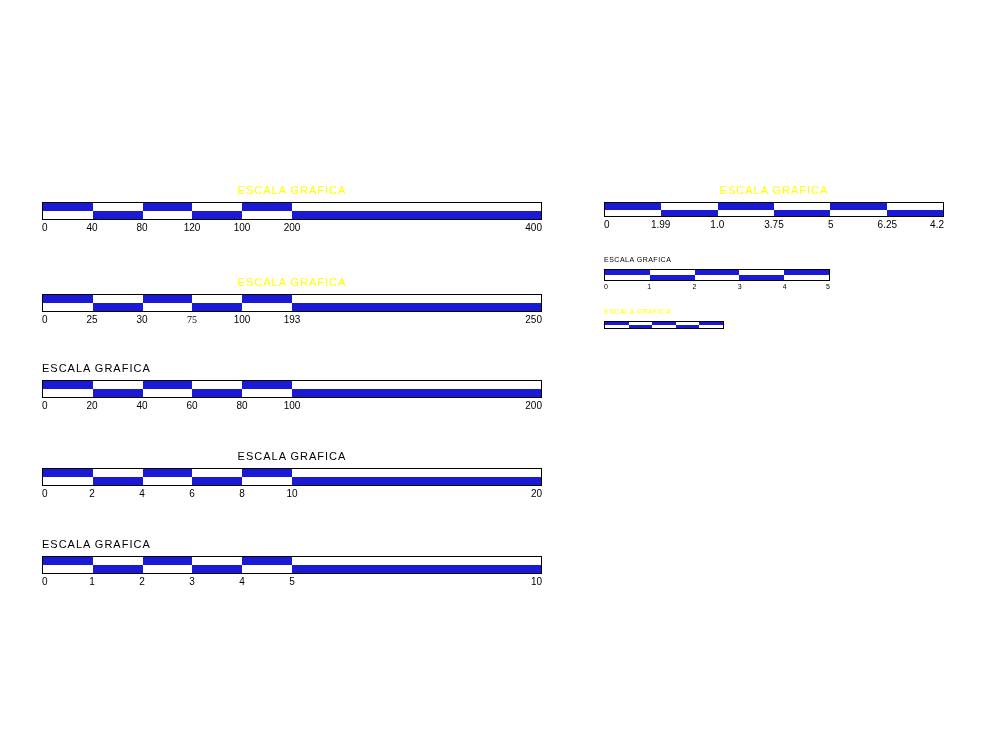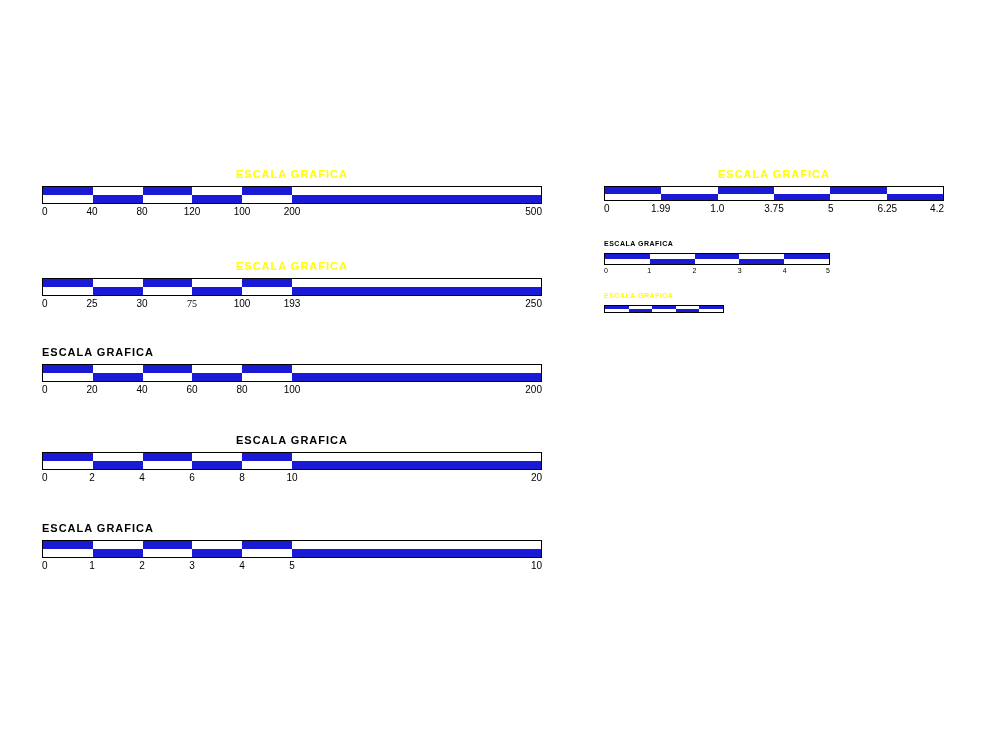--- a/index.html
+++ b/index.html
@@ -12,21 +12,22 @@
     font-family: Arial, sans-serif;
     position: relative;
   }
   .scale-container {
     position: absolute;
   }
   .title {
     font-size: 11px;
     letter-spacing: 1px;
     margin-bottom: 6px;
-    font-weight: bold;
+    font-weight: normal;
+    margin-top: 16px;
   }
   .title.yellow { color: #ffff00; }
   .title.black { color: #000; }
   .title.center { text-align: center; }
   .title.left { text-align: left; }
   .title.small { font-size: 7px; letter-spacing: 0.5px; }
   .bar {
     display: flex;
     border: 1px solid #000;
     height: 18px;
@@ -86,21 +87,21 @@
           <div class="seg blue" style="width: 50%;"></div>
         </div>
       </div>
       <div class="ticks">
         <div class="tick" style="left: 0%;">0</div>
         <div class="tick" style="left: 10%;">40</div>
         <div class="tick" style="left: 20%;">80</div>
         <div class="tick" style="left: 30%;">120</div>
         <div class="tick" style="left: 40%;">100</div>
         <div class="tick" style="left: 50%;">200</div>
-        <div class="tick" style="left: 100%;">500</div>
+        <div class="tick" style="left: 100%;">400</div>
       </div>
     </div>
     <div class="scale-container" style="left: 42px; top: 260px; width: 500px;">
       <div class="title yellow center">ESCALA GRAFICA</div>
       <div class="bar" style="flex-direction: column;">
         <div class="row">
           <div class="seg blue" style="width: 10%;"></div>
           <div class="seg white" style="width: 10%;"></div>
           <div class="seg blue" style="width: 10%;"></div>
           <div class="seg white" style="width: 10%;"></div>

